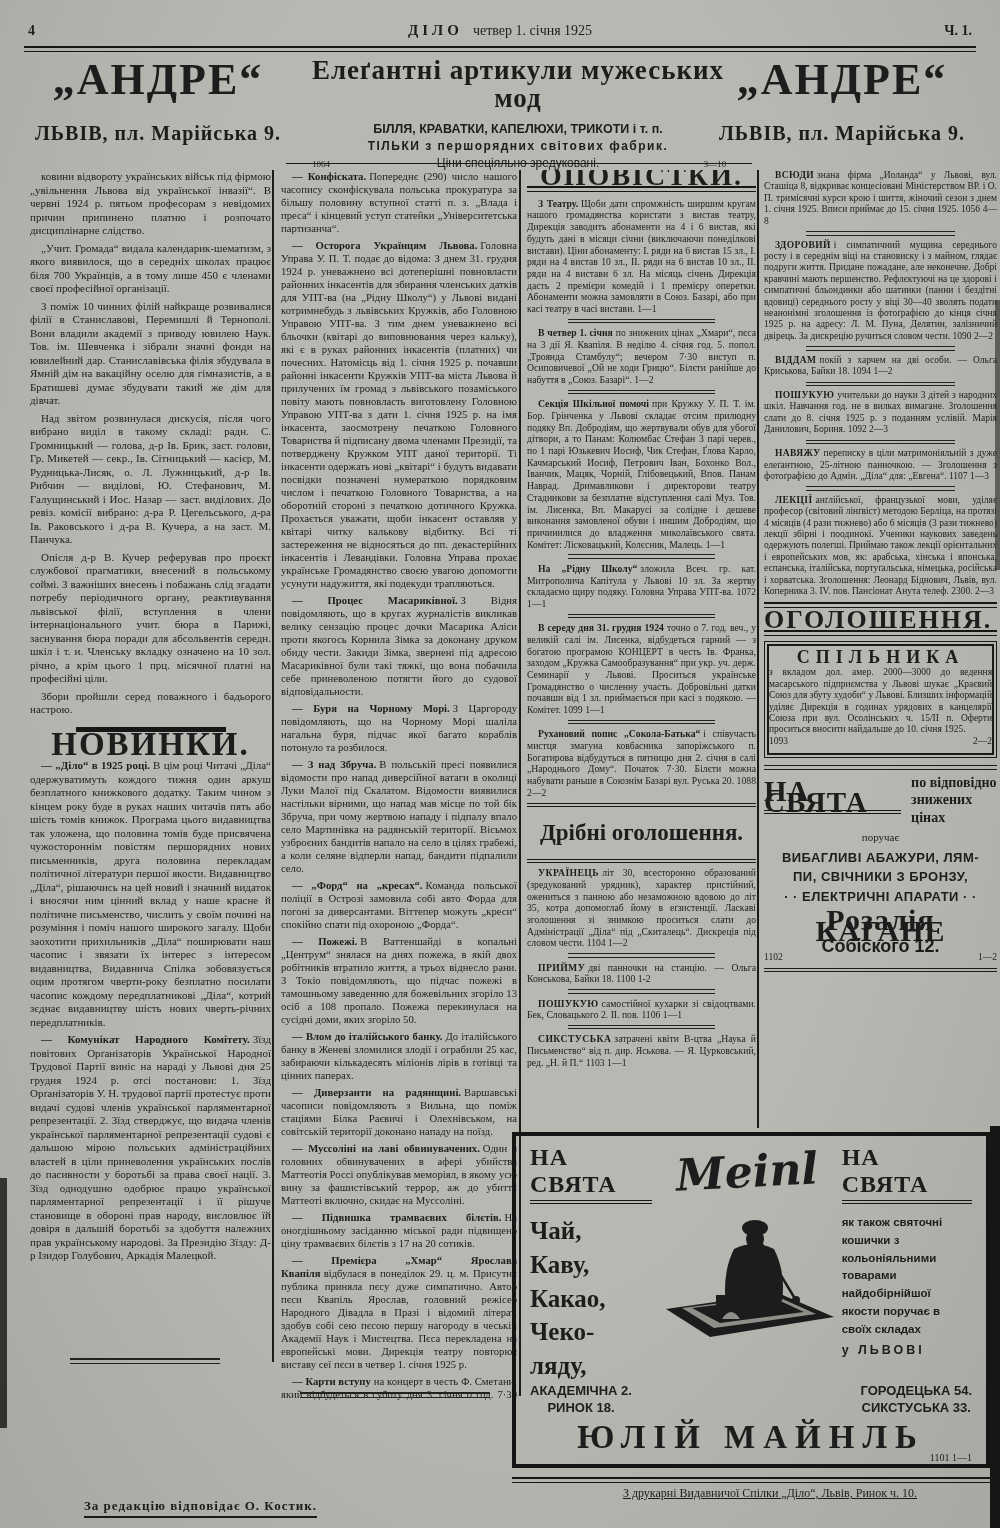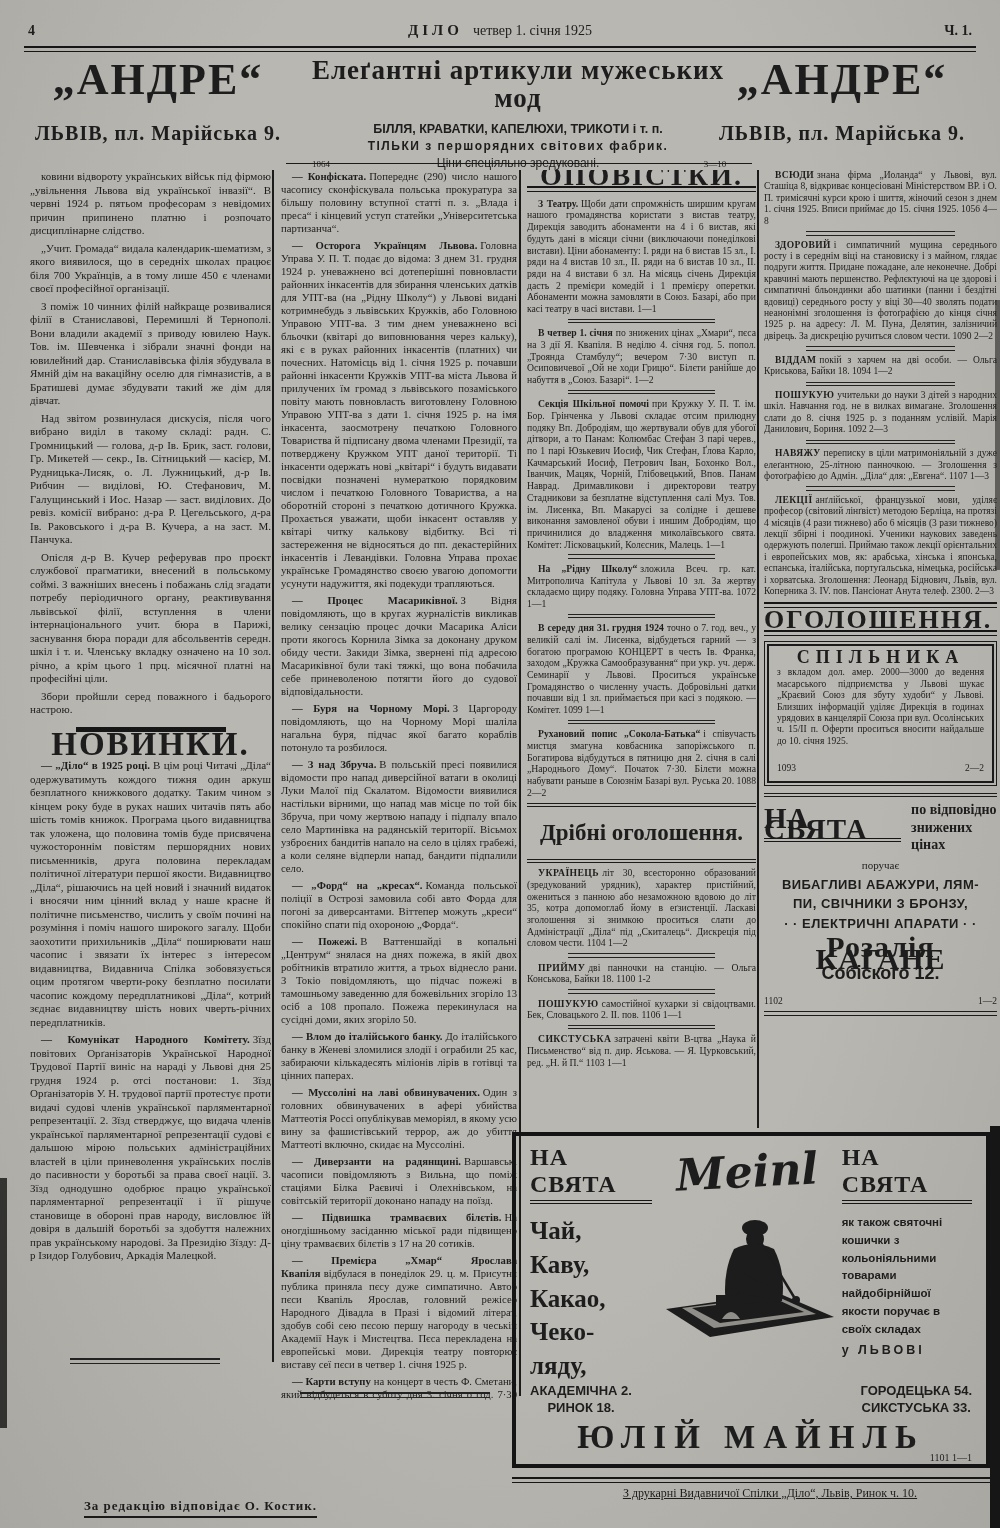--- a/index.html
+++ b/index.html
@@ -37,23 +37,23 @@
   .vr{position:absolute;width:1.5px;background:#1b1b1b;}
   .h-nov{font-size:33px;font-weight:bold;text-align:center;letter-spacing:2px;margin:6px 0 8px;text-indent:0;}
   .novbar{width:150px;height:5px;background:#161616;margin:10px auto 4px;}
   .h-opo{font-size:28px;font-weight:bold;text-align:center;letter-spacing:2px;margin:0 0 4px;}
   .h-dri{font-size:23px;font-weight:bold;text-align:center;margin:20px 0;}
   .h-oho{font-size:26px;font-weight:bold;text-align:left;letter-spacing:2px;margin:5px 0;}
   .dr{border-top:2.5px solid #161616;border-bottom:1px solid #161616;height:3px;margin:3px 0 6px;}
   .dr2{border-top:1px solid #1b1b1b;border-bottom:1px solid #1b1b1b;height:2.5px;margin:4px 0;}
   .csep{border-top:1px solid #222;border-bottom:1px solid #222;height:2.5px;margin:4px 18%;}
   
-  .spil{border:2px solid #1a1a1a;outline:1px solid #1a1a1a;outline-offset:2.5px;padding:6px 8px;margin:8px 3px 10px;}
+  .spil{border:2px solid #1a1a1a;outline:1px solid #1a1a1a;outline-offset:2.5px;padding:6px 0;margin:8px 3px 10px;}
   .spil .t{font-size:18px;font-weight:bold;text-align:center;letter-spacing:6px;margin-bottom:4px;}
-  .numrow{display:flex;justify-content:space-between;font-size:9.5px;margin-top:16px;gap:28px;}
+  .numrow{display:flex;justify-content:space-between;font-size:9.5px;margin-top:0;gap:28px;}
   
   .svj-row{display:flex;align-items:center;margin-top:4px;}
   .svj-big{font-size:29px;font-weight:bold;letter-spacing:1px;border-bottom:4px double #161616;padding-bottom:2px;}
   .svj-r{margin-left:10px;font-size:14px;font-weight:bold;line-height:1.25;}
   .kag-small{text-align:center;font-size:11px;margin:6px 0 4px;}
   .kag-caps{font-family:"Liberation Sans",sans-serif;font-weight:bold;font-size:13px;text-align:center;line-height:1.5;letter-spacing:.5px;}
   .kag-name{font-size:30px;font-weight:bold;text-align:center;margin-top:8px;letter-spacing:1px;}
   .kag-addr{font-size:18px;font-weight:bold;text-align:center;font-family:"Liberation Sans",sans-serif;margin-top:4px;}
   
   .meinl{position:absolute;left:512px;top:1132px;width:478px;height:336px;border:4px solid #141414;box-sizing:border-box;padding:8px 14px 6px;display:flex;flex-direction:column;}
@@ -131,22 +131,22 @@
 
   <div class="col" id="c2">
     <p><span class="ld">— Конфіската.</span><span>Попереднє (290) число нашого часопису сконфіскувала польська прокуратура за більшу половину вступної статті п. з. „Влада і преса“ і кінцевий уступ статейки „Університетська партизанча“.</span></p>
     <p><span class="ld">— Осторога Українцям Львова.</span><span>Головна Управа У. П. Т. подає до відома: З днем 31. грудня 1924 р. уневажнено всі дотеперішні повновласти районних інкасентів для збирання членських датків для УПТ-ва (на „Рідну Школу“) у Львові видані котримнебудь з львівських Кружків, або Головною Управою УПТ-ва. З тим днем уневажнено всі бльочки (квітарі до виповнювання через кальку), які є в руках районних інкасентів (платних) чи почесних. Натомісць від 1. січня 1925 р. почавши районні інкасенти Кружків УПТ-ва міста Львова й прилучених їм громад з львівського позаміського повіту мають повновласть виготовлену Головною Управою УПТ-ва з дати 1. січня 1925 р. на імя інкасента, заосмотрену печаткою Головного Товариства й підписану двома членами Президії, та потверджену Кружком УПТ даної території. Ті інкасенти одержать нові „квітарі“ і будуть видавати посвідки позначені нумераткою порядковим числом і печаткою Головного Товариства, а на оборотній стороні з печаткою дотичного Кружка. Прохається уважати, щоби інкасент оставляв у квітарі читку калькову відбитку. Всі ті застереження не відносяться до пп. декастерійних інкасентів і Левандівки. Головна Управа прохає українське Громадянство своєю увагою допомогти усунути надужиття, які подекуди трапляються.</span></p>
     <p><span class="ld">— Процес Масариківної.</span><span>З Відня повідомляють, що в кругах журналістів викликав велику сензацію процес дочки Масарика Аліси проти якогось Корнила Зімка за доконану друком обиду чести. Закиди Зімка, звернені під адресою Масариківної були такі тяжкі, що вона побачила себе приневоленою потягти його до судової відповідальности.</span></p>
     <p><span class="ld">— Буря на Чорному Морі.</span><span>З Царгороду повідомляють, що на Чорному Морі шаліла нагальна буря, підчас якої багато кораблів потонуло та розбилося.</span></p>
     <p><span class="ld">— З над Збруча.</span><span>В польській пресі появилися відомости про напад диверсійної ватаги в околиці Луки Малої під Скалатом. Відомости виявилися настільки вірними, що напад мав місце по той бік Збруча, при чому жертвою нападу і підпалу впало село Мартинівка на радянській території. Вісьмох узброєних бандитів напало на село в цілях грабежі, а коли селяне відперли напад, бандити підпалили село.</span></p>
     <p><span class="ld">— „Форд“ на „кресах“.</span><span>Команда польської поліції в Острозі замовила собі авто Форда для погоні за диверсантами. Віттепер можуть „креси“ спокійно спати під охороною „Форда“.</span></p>
     <p><span class="ld">— Пожежі.</span><span>В Ваттеншайді в копальні „Центрум“ знялася на днях пожежа, в якій двох робітників втратило життя, а трьох віднесло рани. З Токіо повідомляють, що підчас пожежі в тамошньому заведенню для божевільних згоріло 13 осіб а 108 пропало. Пожежа перекинулася на сусідні доми, яких згоріло 50.</span></p>
     <p><span class="ld">— Влом до італійського банку.</span><span>До італійського банку в Женеві зломилися злодії і ограбили 25 кас, забираючи кількадесять міліонів лірів в готівці та цінних паперах.</span></p>
+    <p><span class="ld">— Диверзанти на радянщині.</span><span>Варшавські часописи повідомляють з Вильна, що поміж стаціями Білка Раєвичі і Олехнівськом, на совітській території доконано нападу на поїзд.</span></p>
     <p><span class="ld">— Муссоліні на лаві обвинувачених.</span><span>Один з головних обвинувачених в афері убийства Маттеотія Россі опублікував меморіял, в якому усю вину за фашистівський террор, аж до убиття Маттеоті включно, скидає на Муссоліні.</span></p>
-    <p><span class="ld">— Диверзанти на радянщині.</span><span>Варшавські часописи повідомляють з Вильна, що поміж стаціями Білка Раєвичі і Олехнівськом, на совітській території доконано нападу на поїзд.</span></p>
     <p><span class="ld">— Підвишка трамваєвих білєтів.</span><span>На оногдішньому засіданню міської ради підвищено ціну трамваєвих білєтів з 17 на 20 сотиків.</span></p>
     <p><span class="ld">— Премієра „Хмар“ Ярослава Квапіля</span><span>відбулася в понеділок 29. ц. м. Присутня публика приняла пєсу дуже симпатично. Автор пєси Квапіль Ярослав, головний режісер Народного Дівадла в Празі і відомий літерат, здобув собі сею пєсою першу нагороду в чеській Академії Наук і Мистецтва. Пєса перекладена на европейські мови. Дирекція театру повторює виставу сеї пєси в четвер 1. січня 1925 р.</span></p>
     <p><span class="ld">— Карти вступу</span><span>на концерт в честь Ф. Сметани, який відбудеться в суботу дня 3. січня о год. 7·30 вечір в салі Лисенка вул. Шашкевича 5. продає Книгарня ім. Шевченка. З огляду на те що на концерті будуть присутні чеський конзуль і чеські гості, проситься нашу публику точно явитися.  1045 1—1</span></p>
 
   </div>
 
   <div class="col" id="c3">
     <div class="h-opo">ОПОВІСТКИ.</div>
     <div class="dr"></div>
     <p><span class="ld">З Театру.</span><span>Щоби дати спромжність ширшим кругам нашого громадянства користати з вистав театру, Дирекція заводить абонаменти на 4 і 6 вистав, які будуть дані в місяци січни (виключаючи понеділкові вистави). Ціни абонаменту: І. ряди на 6 вистав 15 зл., І. ряди на 4 вистав 10 зл., ІІ. ряди на 6 вистав 10 зл., ІІ. ряди на 4 вистави 6 зл. На місяць січень Дирекція дасть 2 премієри комедій і 1 премієру оперетки. Абонаменти можна замовляти в Союз. Базарі, або при касі театру в часі вистави.  1—1</span></p>

